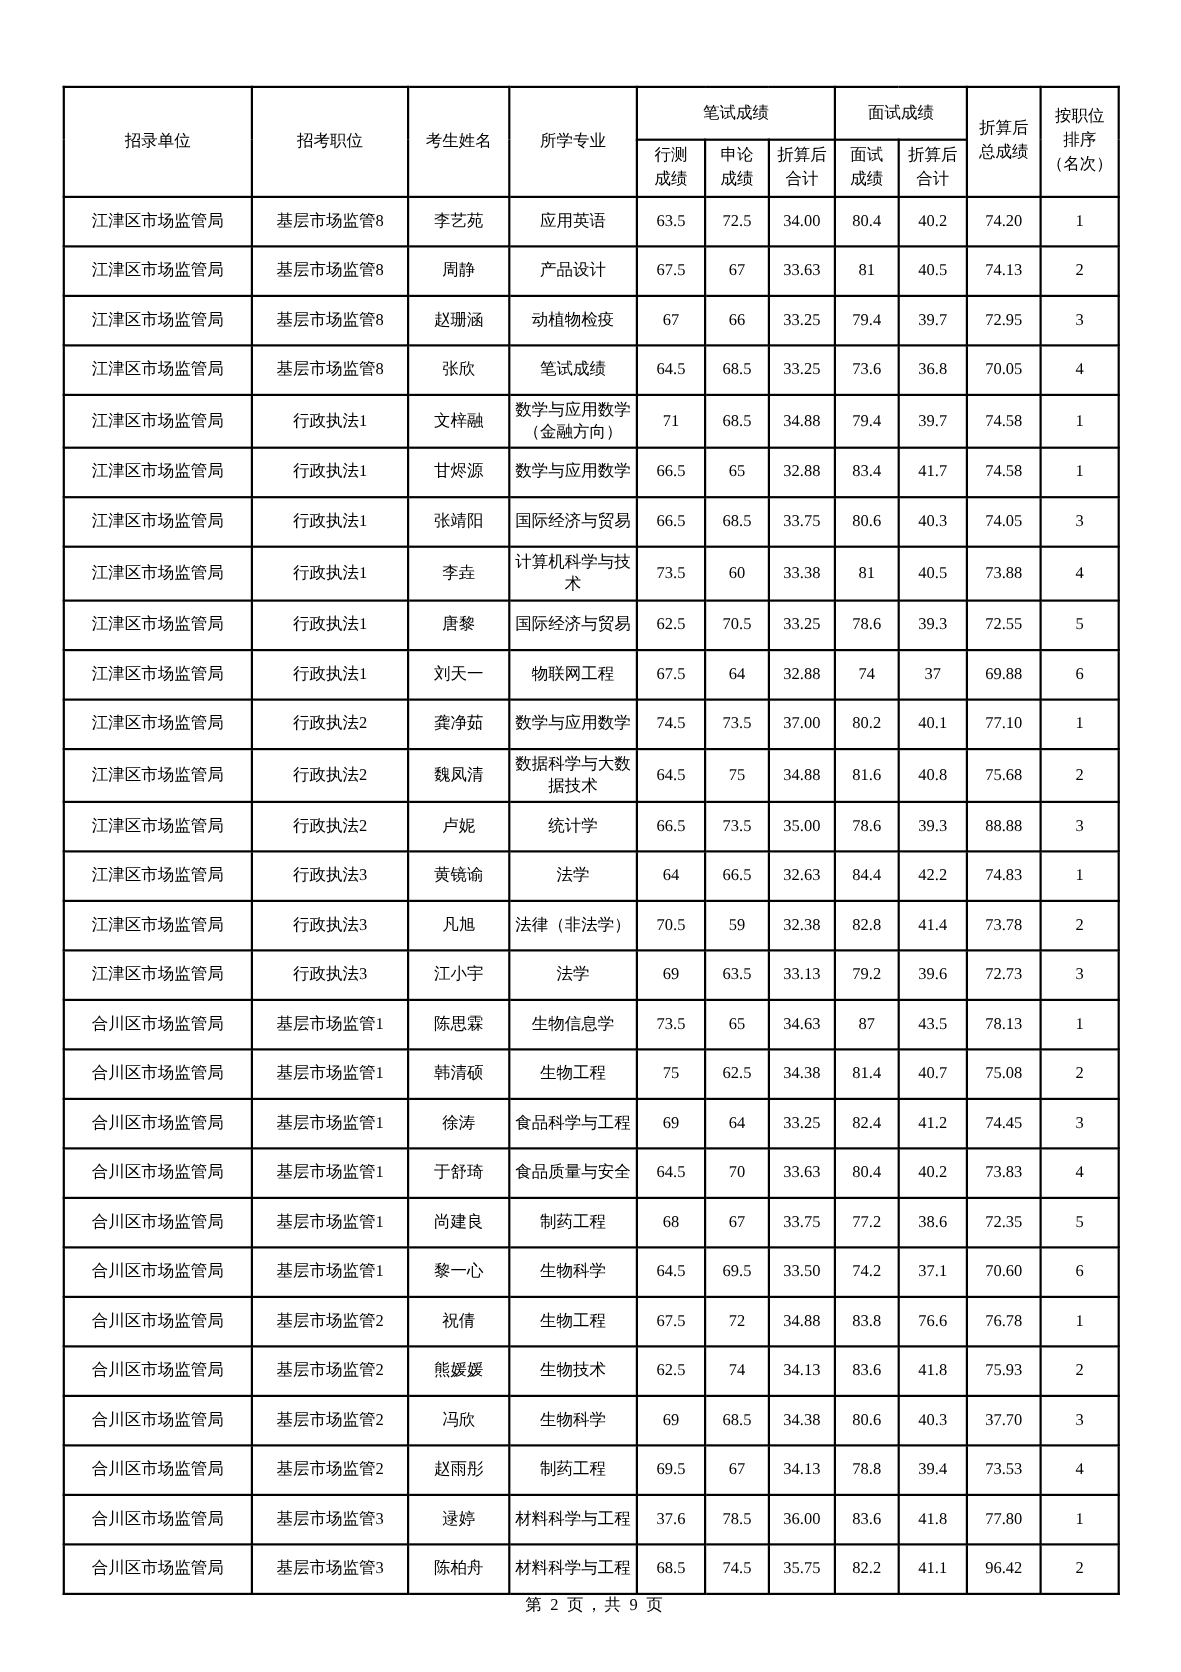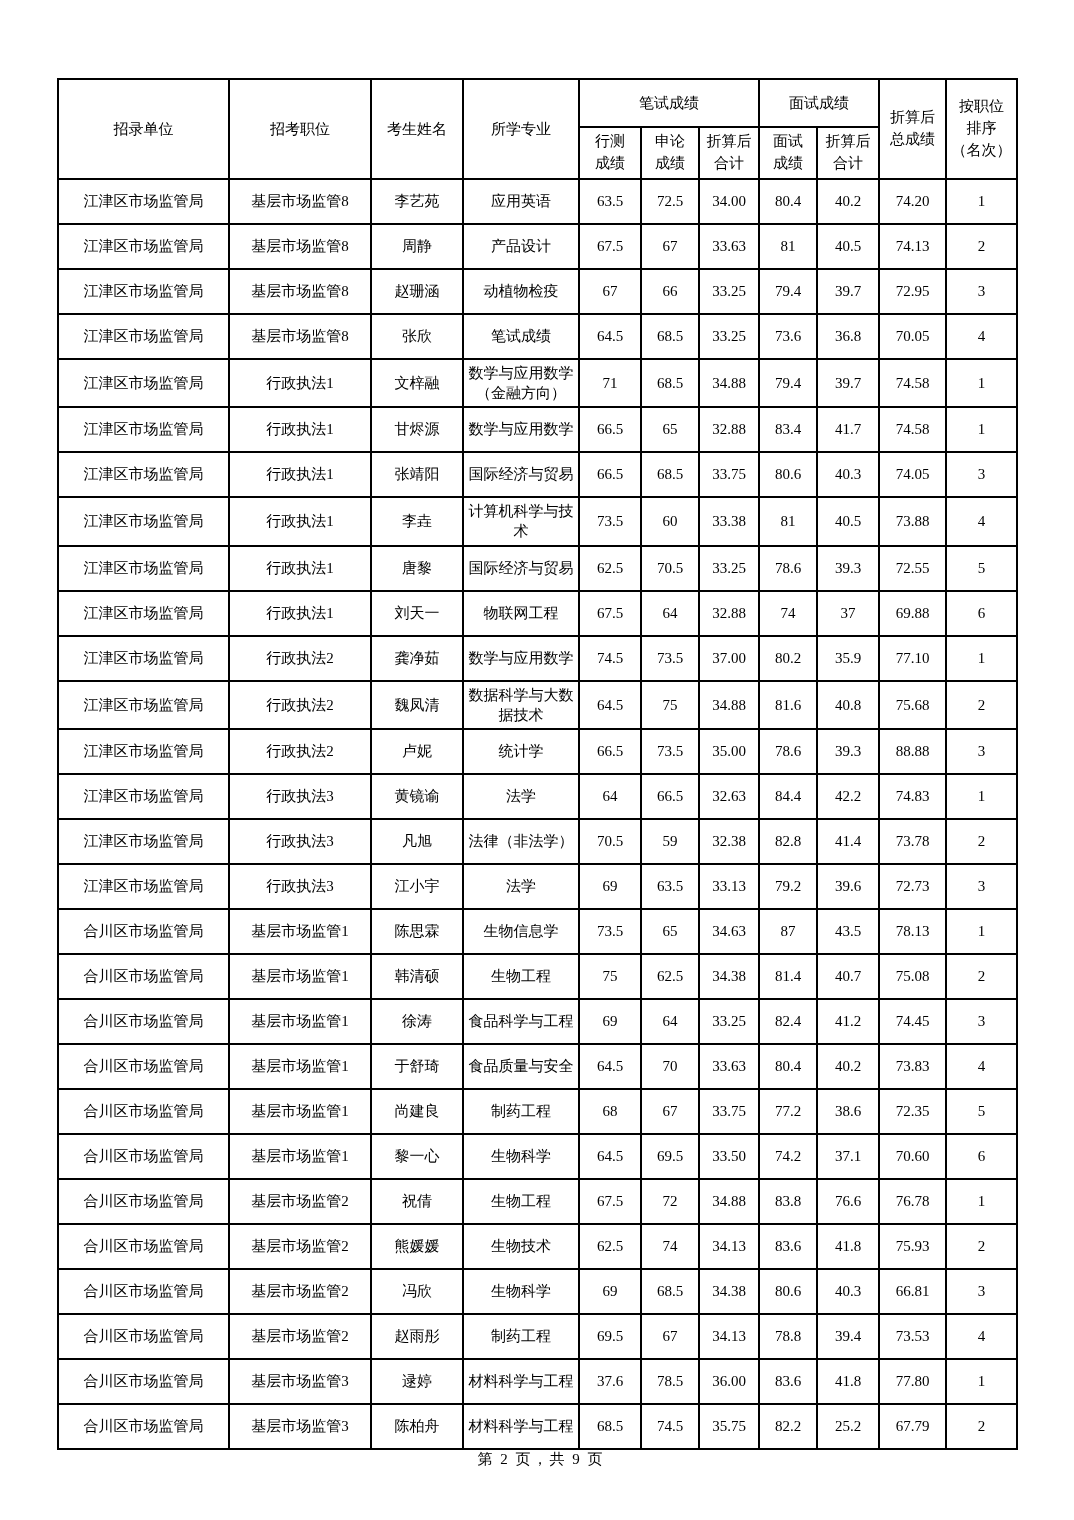--- a/index.html
+++ b/index.html
@@ -241,21 +241,21 @@
     </tr>
         <tr>
       <td>江津区市场监管局</td>
       <td>行政执法2</td>
       <td>龚净茹</td>
       <td>数学与应用数学</td>
       <td>74.5</td>
       <td>73.5</td>
       <td>37.00</td>
       <td>80.2</td>
-      <td>35.9</td>
+      <td>40.1</td>
       <td>77.10</td>
       <td>1</td>
     </tr>
         <tr>
       <td>江津区市场监管局</td>
       <td>行政执法2</td>
       <td>魏凤清</td>
       <td>数据科学与大数据技术</td>
       <td>64.5</td>
       <td>75</td>
@@ -424,21 +424,21 @@
         <tr>
       <td>合川区市场监管局</td>
       <td>基层市场监管2</td>
       <td>冯欣</td>
       <td>生物科学</td>
       <td>69</td>
       <td>68.5</td>
       <td>34.38</td>
       <td>80.6</td>
       <td>40.3</td>
-      <td>66.81</td>
+      <td>37.70</td>
       <td>3</td>
     </tr>
         <tr>
       <td>合川区市场监管局</td>
       <td>基层市场监管2</td>
       <td>赵雨彤</td>
       <td>制药工程</td>
       <td>69.5</td>
       <td>67</td>
       <td>34.13</td>
@@ -462,22 +462,22 @@
     </tr>
         <tr>
       <td>合川区市场监管局</td>
       <td>基层市场监管3</td>
       <td>陈柏舟</td>
       <td>材料科学与工程</td>
       <td>68.5</td>
       <td>74.5</td>
       <td>35.75</td>
       <td>82.2</td>
-      <td>25.2</td>
-      <td>67.79</td>
+      <td>41.1</td>
+      <td>96.42</td>
       <td>2</td>
     </tr>
       </tbody>
   </table>
 
   <div class="footer">第 2 页，共 9 页</div>
 
 </div>
 
 </body></html>

